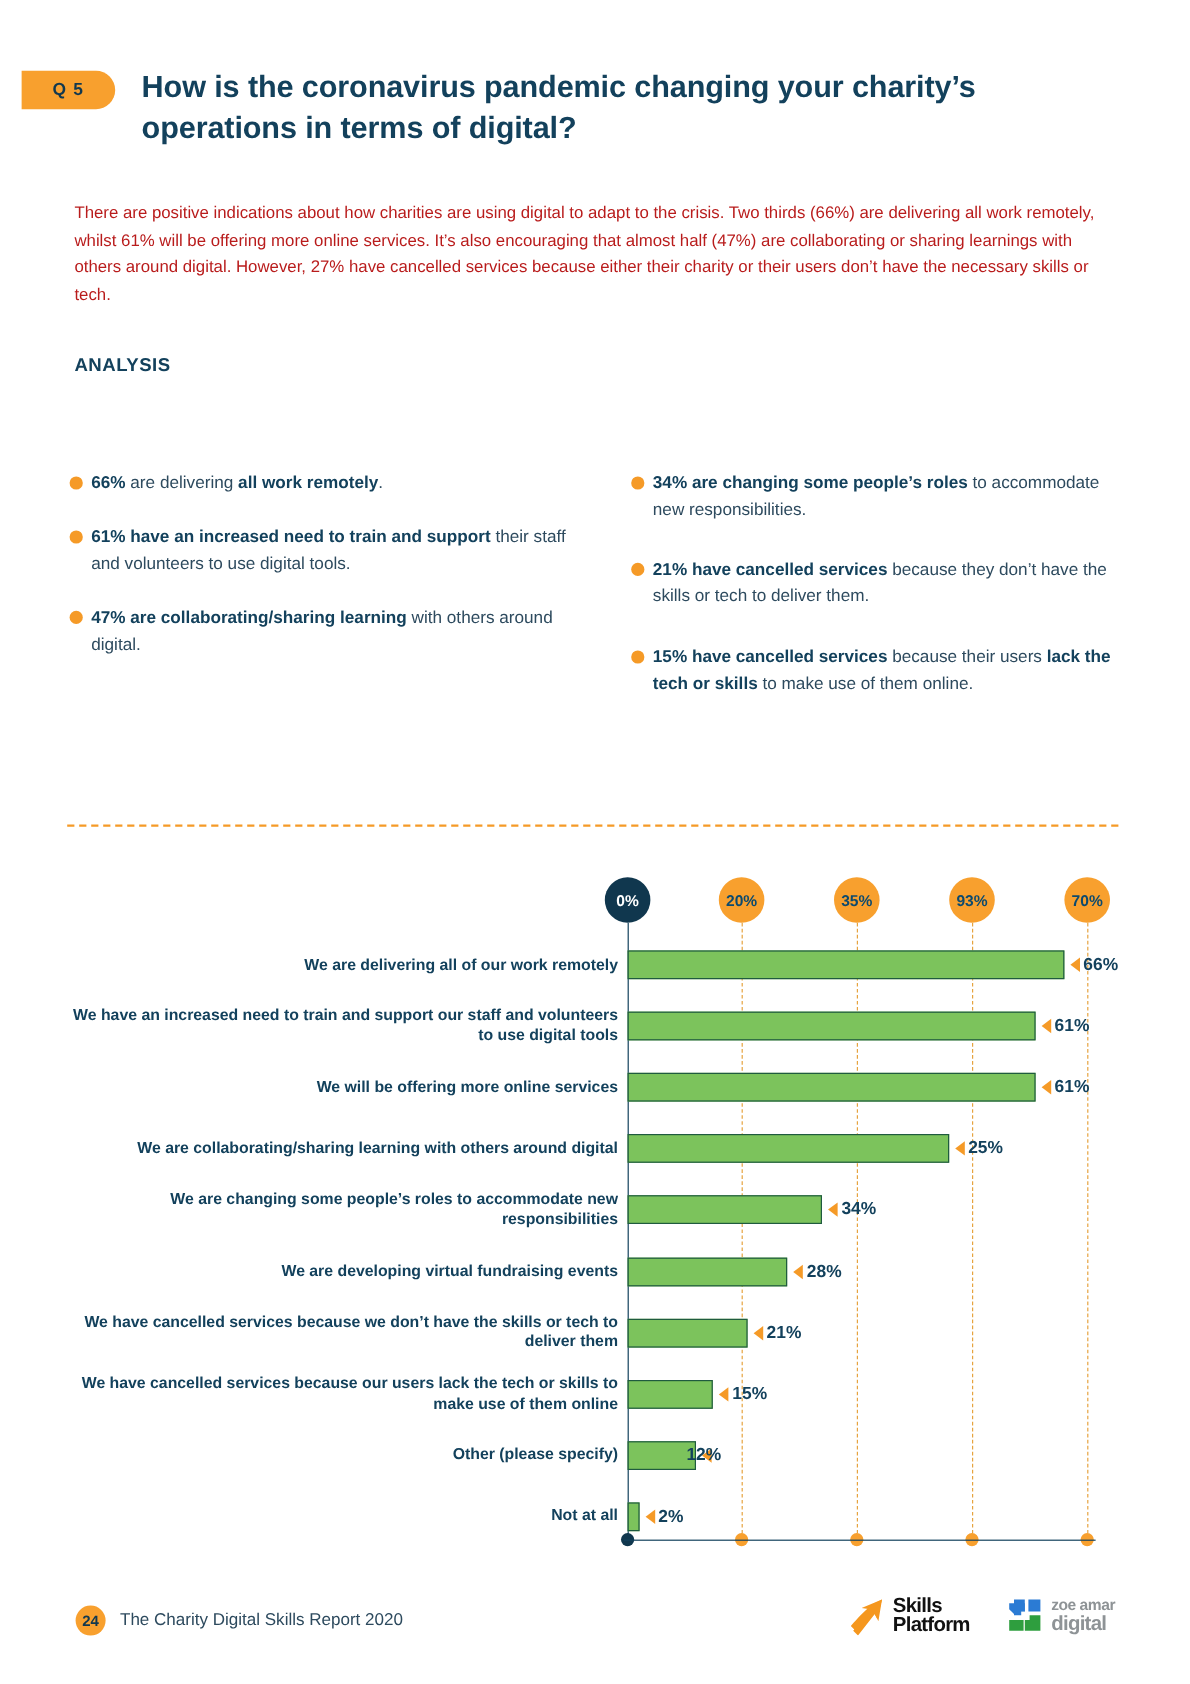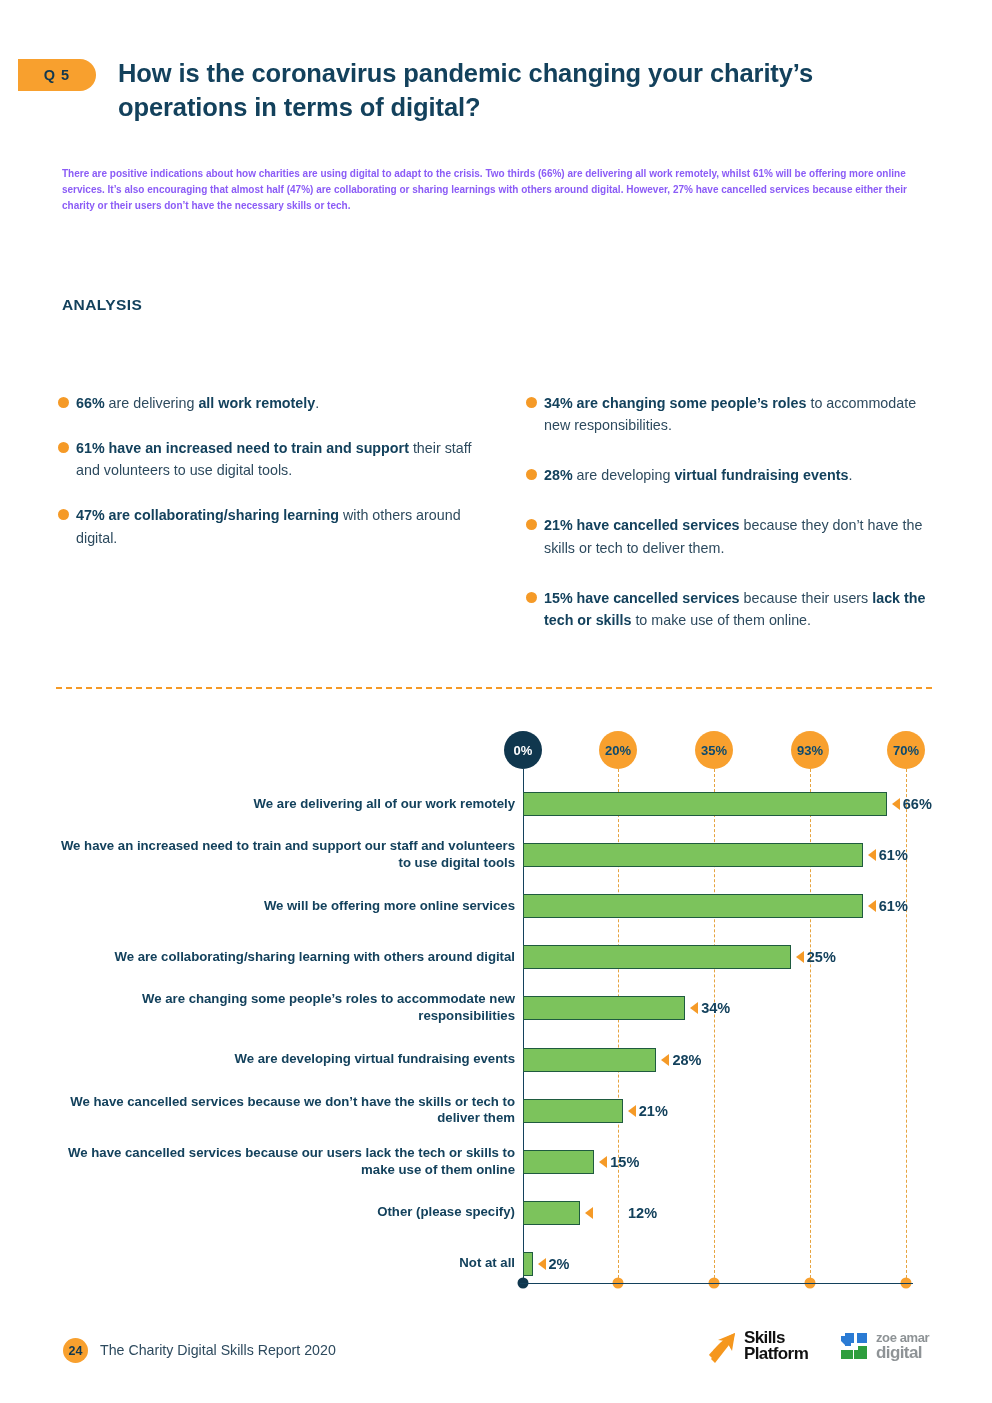--- a/index.html
+++ b/index.html
@@ -32,22 +32,22 @@
     font-weight: 600;
     line-height: 1.34;
     color: #13415c;
     letter-spacing: -0.1px;
     max-width: 790px;
   }
 
   
   .intro {
     position: absolute; left: 62px; top: 166px; width: 872px;
-    font-size: 10px; font-weight: bold; line-height: 1.62;
-    color: #8b5cf6;
+    font-size: 14px; font-weight: normal; line-height: 1.62;
+    color: #b91c1c;
   }
 
   
   .analysis-title {
     position: absolute; left: 62px; top: 296px;
     font-size: 15.5px; font-weight: bold; letter-spacing: 0.4px; color: #13415c;
   }
   .analysis-lead {
     position: absolute; left: 62px; top: 334px; width: 810px;
     font-size: 14.3px; line-height: 1.58; color: #2d4a5e;
@@ -167,23 +167,20 @@
         <div class="bullet">
           <p><b>61% have an increased need to train and support</b> their staff and volunteers to use digital tools.</p>
         </div>
         <div class="bullet">
           <p><b>47% are collaborating/sharing learning</b> with others around digital.</p>
         </div>
       </div>
     <div class="col right" id="col-right">
         <div class="bullet">
           <p><b>34% are changing some people’s roles</b> to accommodate new responsibilities.</p>
-        </div>
-        <div class="bullet">
-          <p><b>28%</b> are developing <b>virtual fundraising events</b>.</p>
         </div>
         <div class="bullet">
           <p><b>21% have cancelled services</b> because they don’t have the skills or tech to deliver them.</p>
         </div>
         <div class="bullet">
           <p><b>15% have cancelled services</b> because their users <b>lack the tech or skills</b> to make use of them online.</p>
         </div>
       </div>
   </div>
 
@@ -233,21 +230,21 @@
       <div class="bar" style="left: 523px; top: 1098.6px; width: 99.8px; height: 24px; background: rgb(124, 195, 92); border-color: rgb(31, 91, 63);"></div>
       <div class="bar-arrow" style="left: 627.8px; top: 1104.6px;"></div>
       <div class="bar-label" style="left: 638.8px; top: 1098.6px;">21%</div>
       <div class="cat-label" style="left: 55px; top: 1093.6px;">We have cancelled services because we don’t have the skills or tech to deliver them</div>
       <div class="bar" style="left: 523px; top: 1149.7px; width: 71.25px; height: 24px; background: rgb(124, 195, 92); border-color: rgb(31, 91, 63);"></div>
       <div class="bar-arrow" style="left: 599.25px; top: 1155.7px;"></div>
       <div class="bar-label" style="left: 610.25px; top: 1149.7px;">15%</div>
       <div class="cat-label" style="left: 55px; top: 1144.7px;">We have cancelled services because our users lack the tech or skills to make use of them online</div>
       <div class="bar" style="left: 523px; top: 1200.8px; width: 57px; height: 24px; background: rgb(124, 195, 92); border-color: rgb(31, 91, 63);"></div>
       <div class="bar-arrow" style="left: 585px; top: 1206.8px;"></div>
-      <div class="bar-label" style="left: 628px; top: 1200.8px;">12%</div>
+      <div class="bar-label" style="left: 572px; top: 1200.8px;">12%</div>
       <div class="cat-label" style="left: 55px; top: 1204.3px;">Other (please specify)</div>
       <div class="bar" style="left: 523px; top: 1251.9px; width: 9.5px; height: 24px; background: rgb(124, 195, 92); border-color: rgb(31, 91, 63);"></div>
       <div class="bar-arrow" style="left: 537.5px; top: 1257.9px;"></div>
       <div class="bar-label" style="left: 548.5px; top: 1251.9px;">2%</div>
       <div class="cat-label" style="left: 55px; top: 1255.4px;">Not at all</div>
     </div>
 
   <div class="page-num">24</div>
   <div class="footer-text">The Charity Digital Skills Report 2020</div>
 

